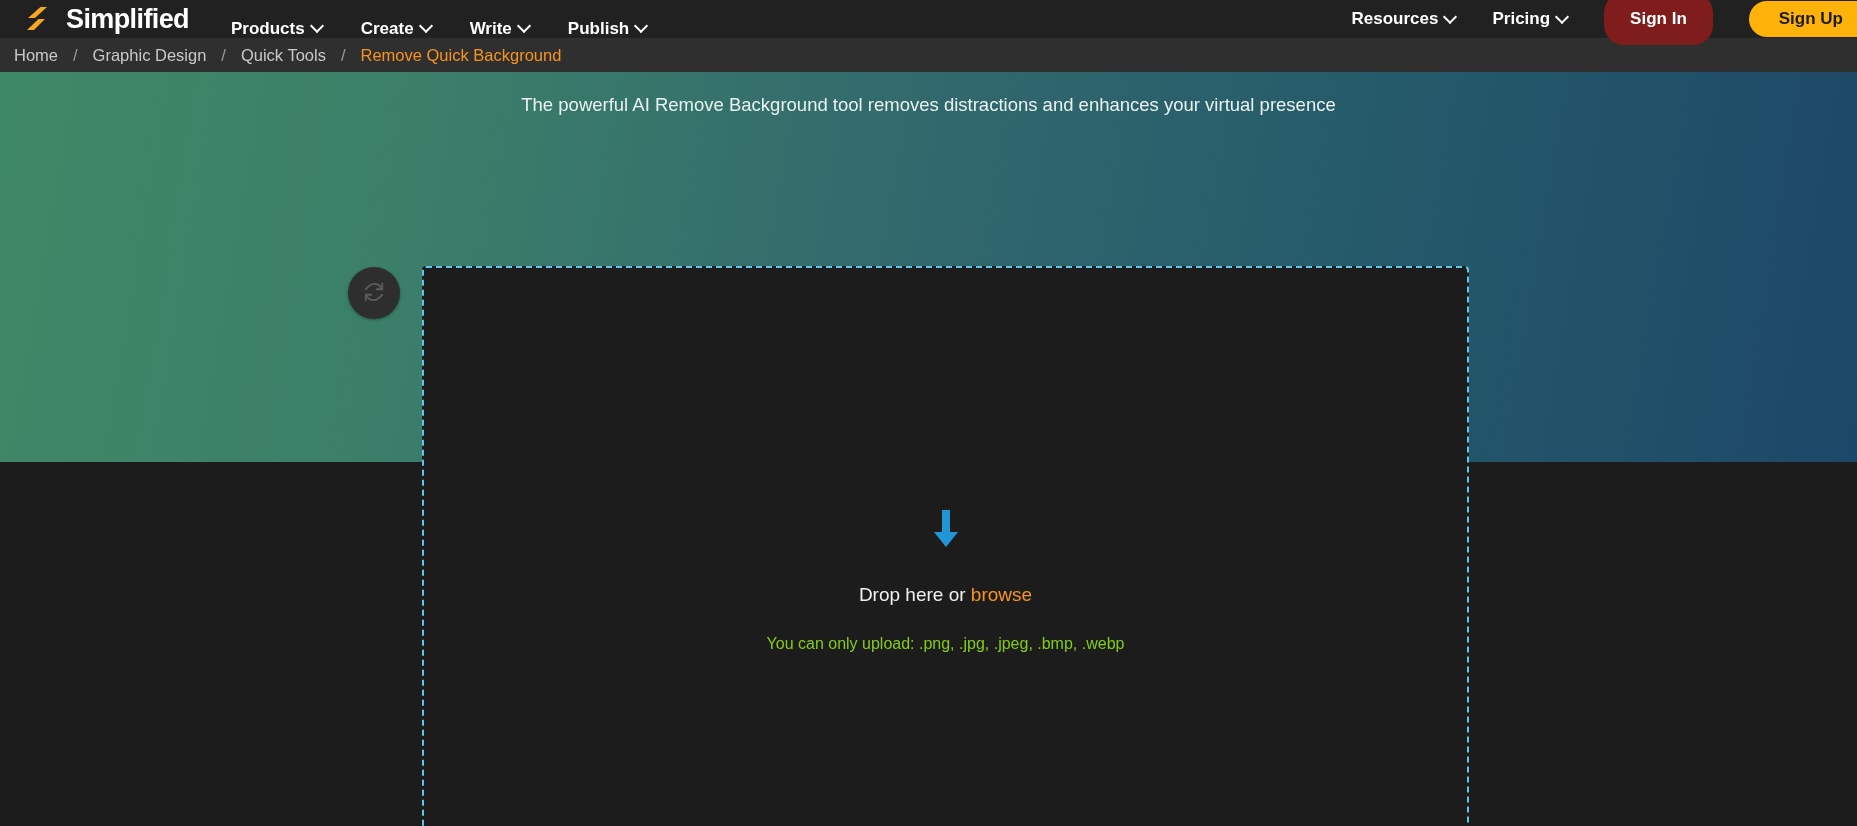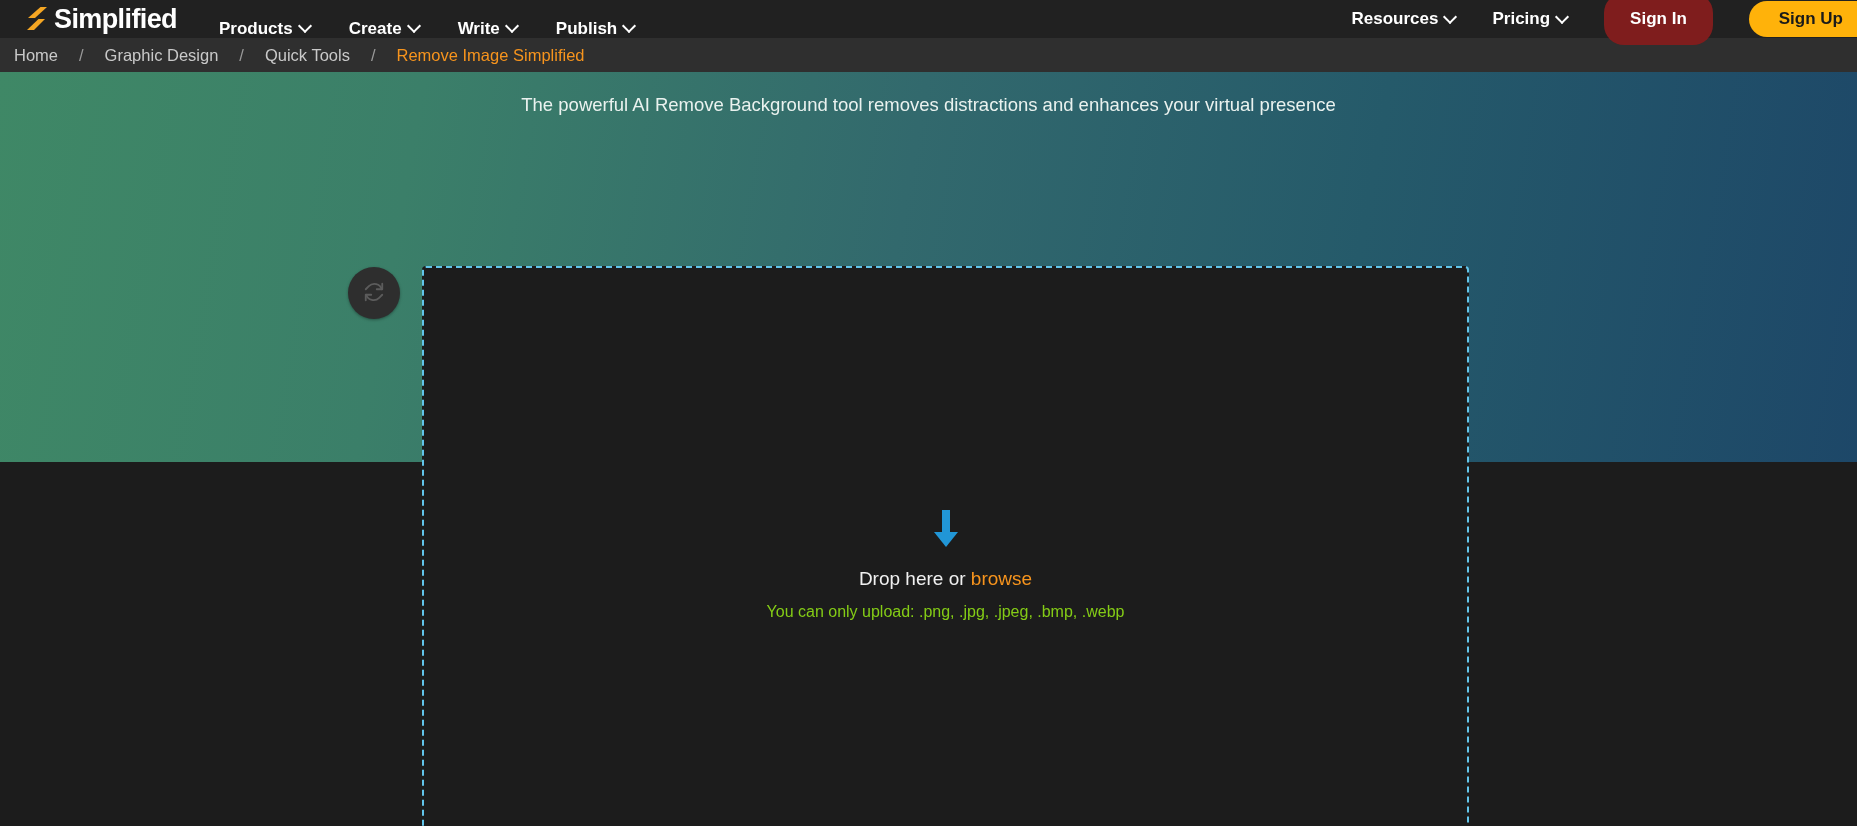--- a/index.html
+++ b/index.html
@@ -19,21 +19,21 @@
     background: #212121;
     display: flex;
     align-items: center;
     padding: 0 0 0 24px;
     width: 1857px;
   }
 
   .brand {
     display: flex;
     align-items: center;
-    gap: 4px;
+    gap: 16px;
     margin-right: 42px;
     cursor: pointer;
   }
 
   .brand-mark {
     width: 26px;
     height: 26px;
     position: relative;
     flex: 0 0 auto;
   }
@@ -121,21 +121,21 @@
     margin-right: -12px;
   }
 
   
   .breadcrumb-bar {
     height: 34px;
     background: #2f2f2f;
     display: flex;
     align-items: center;
     padding-left: 14px;
-    gap: 12px;
+    gap: 6px;
     width: 1857px;
   }
 
   .crumb {
     color: #c9c9c9;
     font-size: 16.5px;
     cursor: pointer;
     white-space: nowrap;
   }
   .crumb.active {
@@ -214,21 +214,21 @@
   }
 
   .dz-inner {
     position: absolute;
     left: 0;
     right: 0;
     top: 242px;
     display: flex;
     flex-direction: column;
     align-items: center;
-    gap: 0;
+    gap: 16px;
   }
 
   .dz-arrow {
     width: 28px;
     height: 38px;
     margin-bottom: 20px;
   }
 
   .dz-line1 {
     color: #f0f0f0;
@@ -306,21 +306,21 @@
   </div>
 </div>
 
 <div class="breadcrumb-bar">
   <span class="crumb">Home</span>
   <span class="crumb-sep">/</span>
   <span class="crumb">Graphic Design</span>
   <span class="crumb-sep">/</span>
   <span class="crumb">Quick Tools</span>
   <span class="crumb-sep">/</span>
-  <span class="crumb active">Remove Image Simplified</span>
+  <span class="crumb active">Remove Quick Background</span>
 </div>
 
 <div class="hero">
   <div class="hero-sub">The powerful AI Remove Background tool removes distractions and enhances your virtual presence</div>
 </div>
 
 <div class="page-body"></div>
 
 <div class="stage">
 

